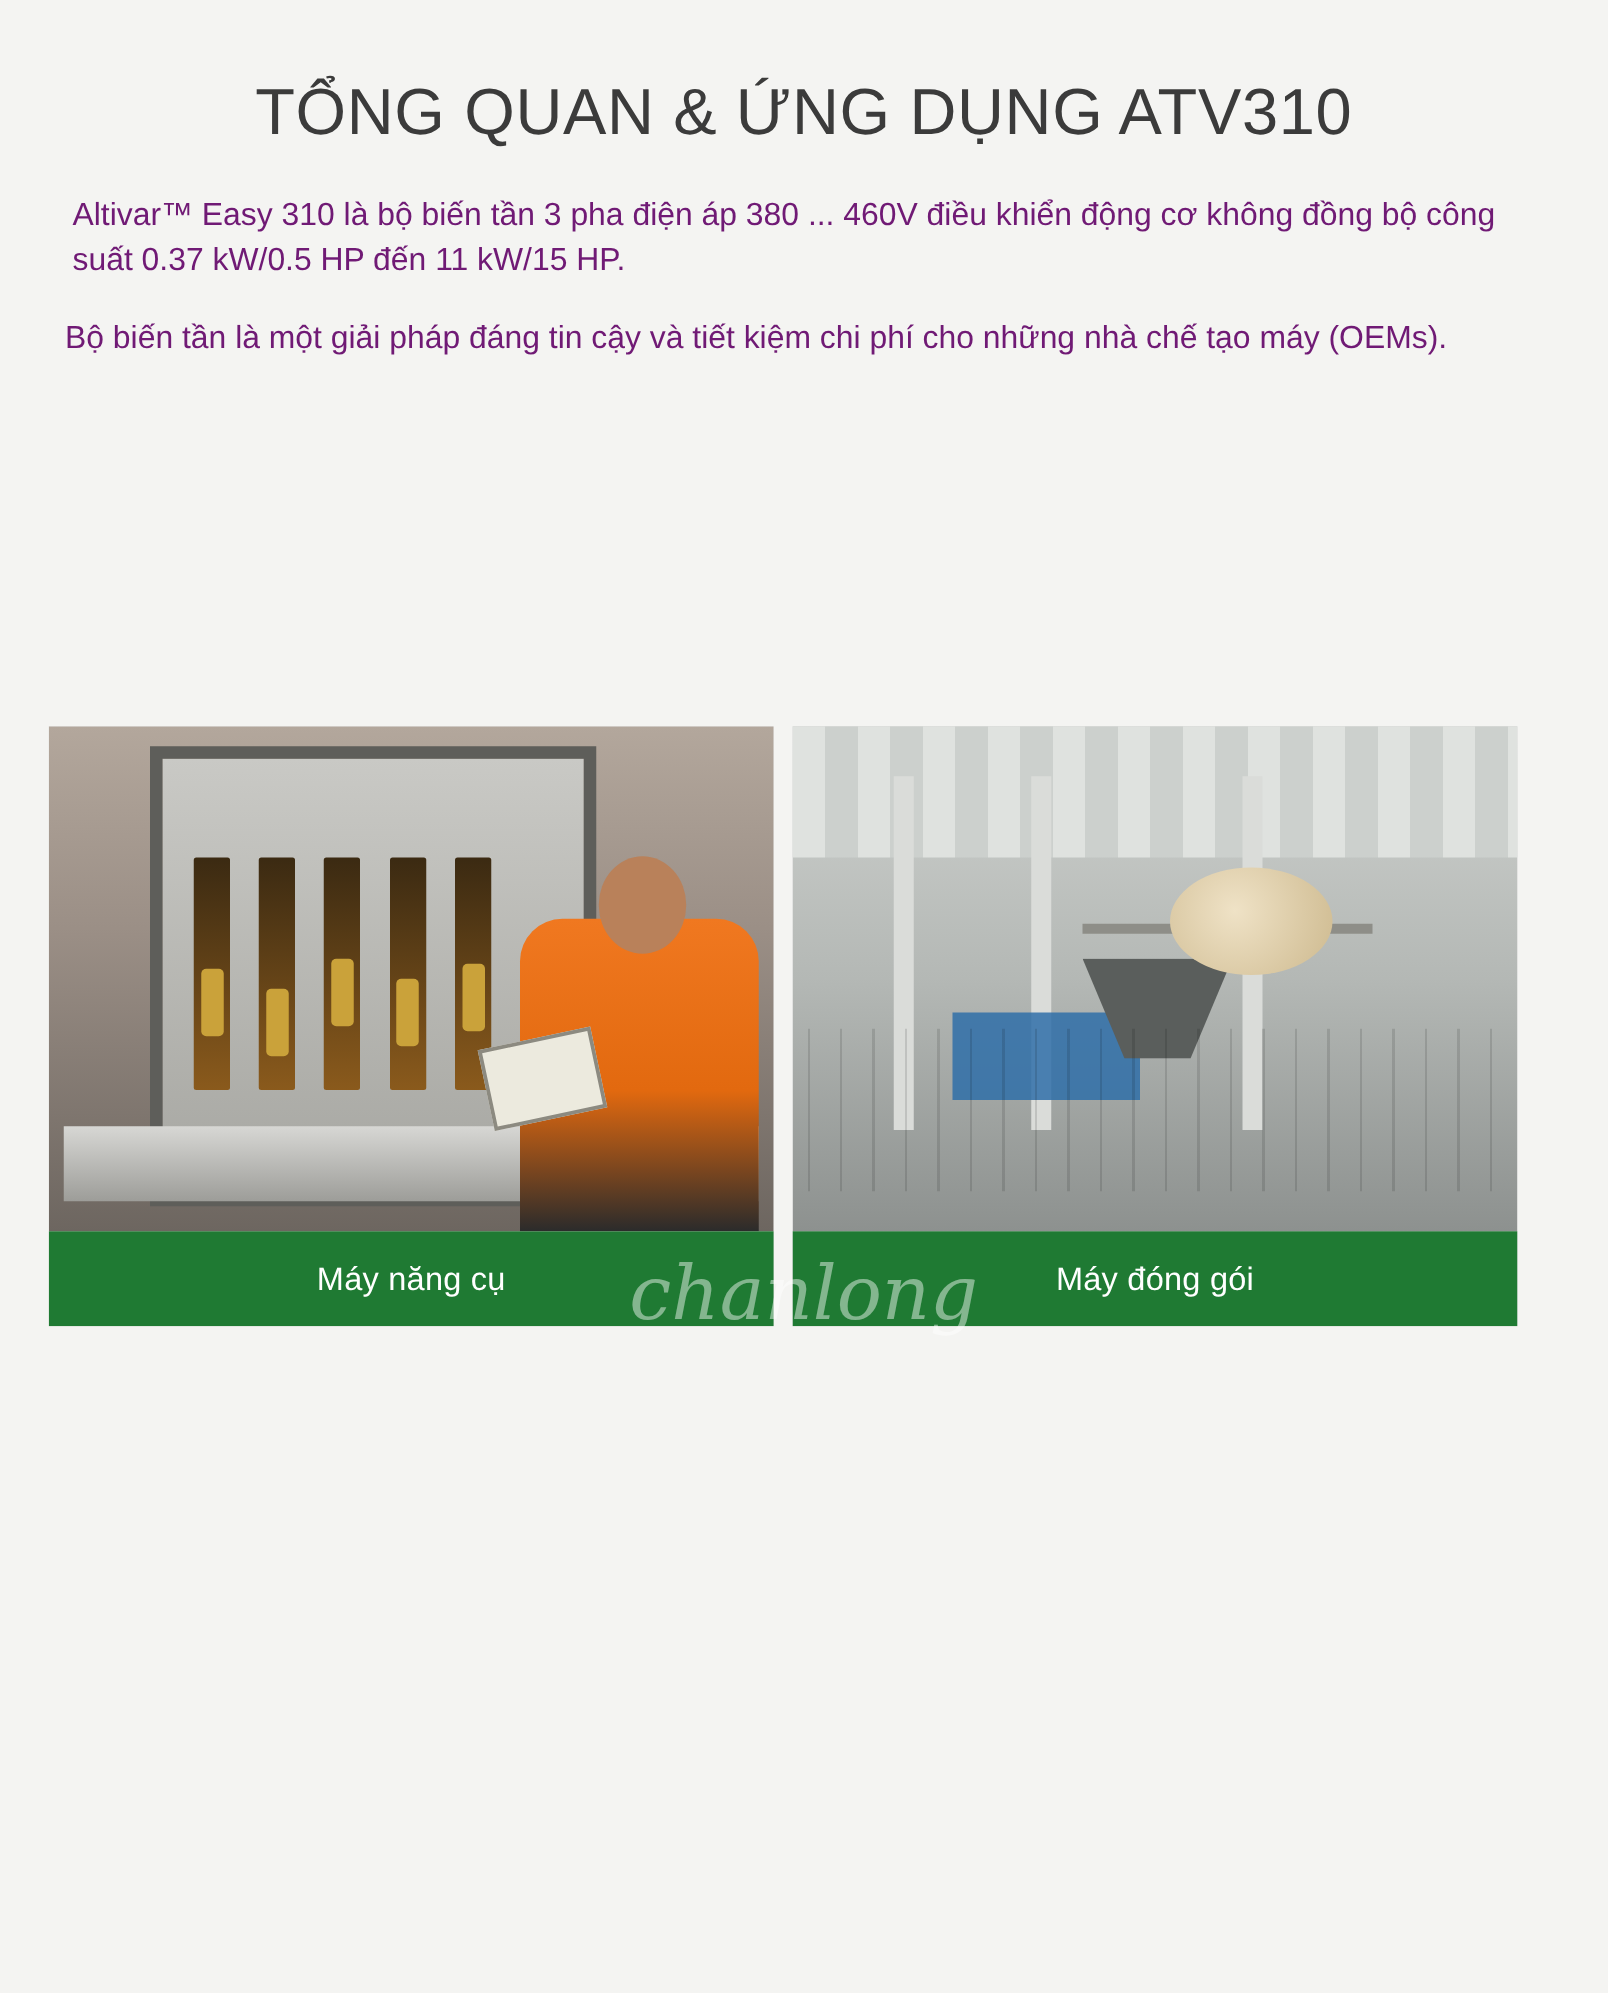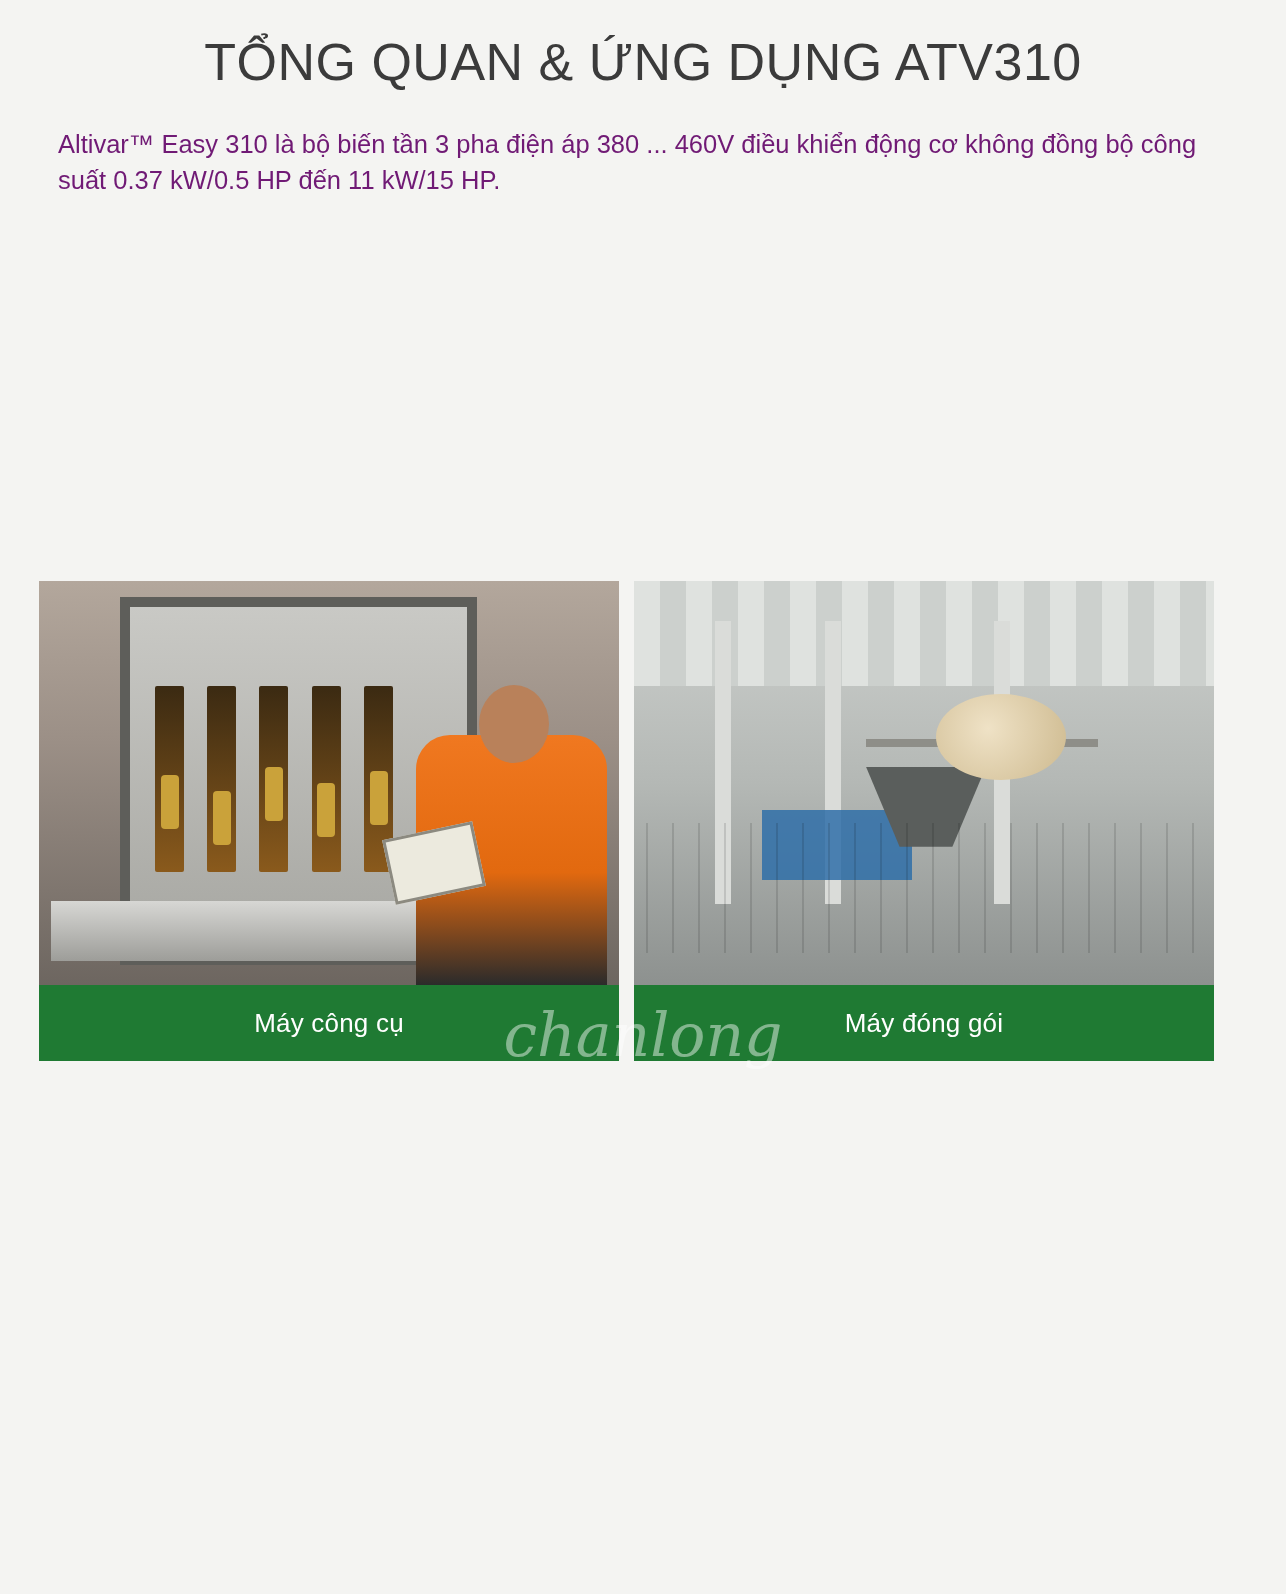--- a/index.html
+++ b/index.html
@@ -20,21 +20,21 @@
     height: 1594px;
     position: relative;
     background: #f4f4f2;
   }
   .title {
     text-align: center;
     font-size: 52px;
     font-weight: 400;
     letter-spacing: 0.5px;
     color: #3b3b3b;
-    padding-top: 32px;
+    padding-top: 60px;
     margin: 0 0 34px 0;
     font-family: "Liberation Sans", sans-serif;
   }
   .body-copy {
     padding: 0 48px 0 52px;
   }
   .para {
     font-size: 25.5px;
     line-height: 1.42;
     color: #701a75;
@@ -153,20 +153,23 @@
 </head>
 <body>
 
 <div class="page">
 
   <h1 class="title">TỔNG QUAN &amp; ỨNG DỤNG ATV310</h1>
 
   <div class="body-copy">
     <p class="para first">
       <span>Altivar™ Easy 310 là bộ biến tần 3 pha điện áp 380 ... 460V điều khiển động cơ không đồng bộ công suất  0.37 kW/0.5 HP đến 11 kW/15 HP.</span>
+    </p>
+    <p class="para">
+      <span>Bộ biến tần là một giải pháp đáng tin cậy và tiết kiệm chi phí cho những nhà chế tạo máy (OEMs).</span>
     </p>
   </div>
 
   <div class="watermark">chanlong</div>
 
   <div class="grid">
 
 
     <div class="card">
       <div class="photo">
@@ -181,21 +184,21 @@
           <div class="bottle" style="left:30%;top:52%;"></div>
           <div class="bottle" style="left:39%;top:46%;"></div>
           <div class="bottle" style="left:48%;top:50%;"></div>
           <div class="bottle" style="left:57%;top:47%;"></div>
           <div class="convey"></div>
           <div class="worker-body"></div>
           <div class="worker-head"></div>
           <div class="clipboard"></div>
         </div>
       </div>
-      <div class="caption">Máy công cụ</div>
+      <div class="caption">Máy năng cụ</div>
     </div>
 
     <div class="card">
       <div class="photo">
         <div class="ph p3">
           <div class="roof"></div>
           <div class="pillar" style="left:14%;"></div>
           <div class="pillar" style="left:33%;"></div>
           <div class="pillar" style="left:62%;"></div>
           <div class="blue"></div>

